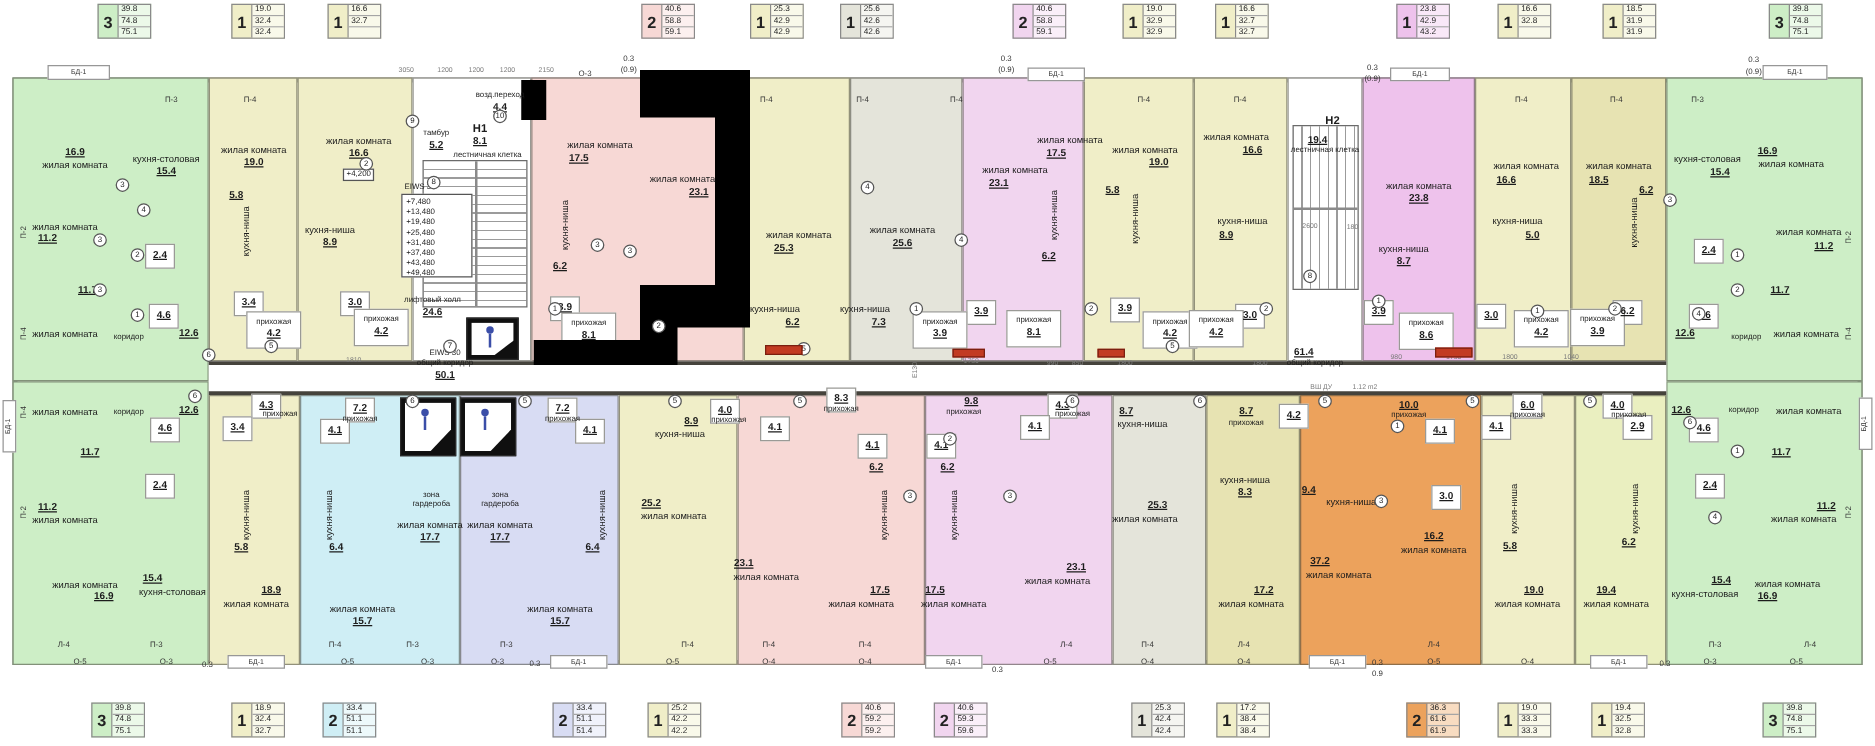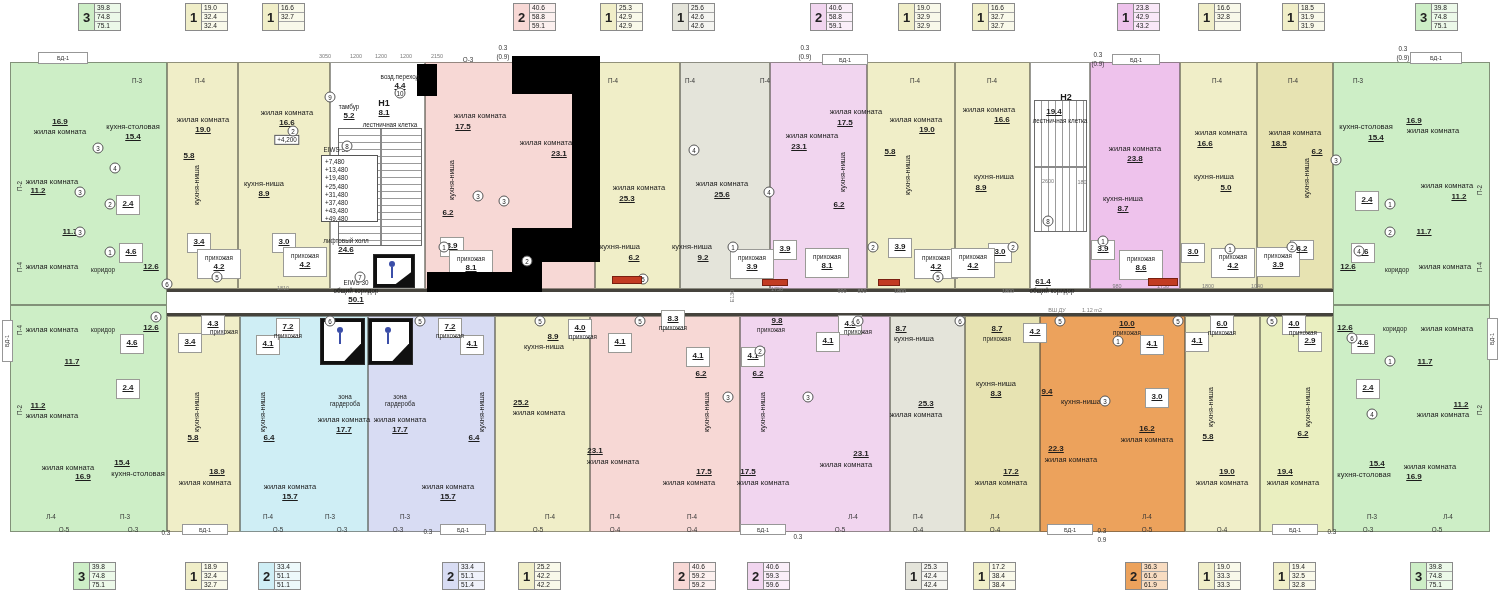--- a/index.html
+++ b/index.html
@@ -310,21 +310,21 @@
       <div class="wb" style="position: absolute; left: 449px; top: 250px; width: 44px; height: 30px;"></div>
       <div class="lbl lt" style="position: absolute; left: 471px; top: 259px;">прихожая</div>
       <div class="lbl lu" style="position: absolute; left: 471px; top: 268px;">8.1</div>
       <div class="lbl ln" style="position: absolute; left: 639px; top: 188px;">жилая комната</div>
       <div class="lbl lu" style="position: absolute; left: 627px; top: 199px;">25.3</div>
       <div class="lbl ln" style="position: absolute; left: 620px; top: 247px;">кухня-ниша</div>
       <div class="lbl lu" style="position: absolute; left: 634px; top: 258px;">6.2</div>
       <div class="lbl ln" style="position: absolute; left: 722px; top: 184px;">жилая комната</div>
       <div class="lbl lu" style="position: absolute; left: 722px; top: 195px;">25.6</div>
       <div class="lbl ln" style="position: absolute; left: 692px; top: 247px;">кухня-ниша</div>
-      <div class="lbl lu" style="position: absolute; left: 703px; top: 258px;">9.2</div>
+      <div class="lbl lu" style="position: absolute; left: 703px; top: 258px;">7.3</div>
       <div class="lbl ld lv" style="position: absolute; left: 733px; top: 296px;">E130</div>
       <div class="lbl ln" style="position: absolute; left: 812px; top: 136px;">жилая комната</div>
       <div class="lbl lu" style="position: absolute; left: 799px; top: 147px;">23.1</div>
       <div class="wb" style="position: absolute; left: 773px; top: 240px; width: 24px; height: 20px;"></div>
       <div class="lbl lu" style="position: absolute; left: 785px; top: 249px;">3.9</div>
       <div class="wb" style="position: absolute; left: 730px; top: 249px; width: 44px; height: 30px;"></div>
       <div class="lbl lt" style="position: absolute; left: 752px; top: 258px;">прихожая</div>
       <div class="lbl lu" style="position: absolute; left: 752px; top: 267px;">3.9</div>
       <div class="lbl ln" style="position: absolute; left: 856px; top: 112px;">жилая комната</div>
       <div class="lbl lu" style="position: absolute; left: 845px; top: 123px;">17.5</div>
@@ -502,21 +502,21 @@
       <div class="lbl lu" style="position: absolute; left: 1011px; top: 472px;">17.2</div>
       <div class="lbl ln" style="position: absolute; left: 1001px; top: 483px;">жилая комната</div>
       <div class="lbl lu" style="position: absolute; left: 1127px; top: 324px;">10.0</div>
       <div class="lbl lt" style="position: absolute; left: 1127px; top: 333px;">прихожая</div>
       <div class="wb" style="position: absolute; left: 1140px; top: 335px; width: 24px; height: 20px;"></div>
       <div class="lbl lu" style="position: absolute; left: 1152px; top: 344px;">4.1</div>
       <div class="wb" style="position: absolute; left: 1145px; top: 388px; width: 24px; height: 20px;"></div>
       <div class="lbl lu" style="position: absolute; left: 1157px; top: 397px;">3.0</div>
       <div class="lbl lu" style="position: absolute; left: 1047px; top: 392px;">9.4</div>
       <div class="lbl ln" style="position: absolute; left: 1081px; top: 402px;">кухня-ниша</div>
-      <div class="lbl lu" style="position: absolute; left: 1056px; top: 449px;">22.3</div>
+      <div class="lbl lu" style="position: absolute; left: 1056px; top: 449px;">37.2</div>
       <div class="lbl ln" style="position: absolute; left: 1071px; top: 460px;">жилая комната</div>
       <div class="lbl lu" style="position: absolute; left: 1147px; top: 429px;">16.2</div>
       <div class="lbl ln" style="position: absolute; left: 1147px; top: 440px;">жилая комната</div>
       <div class="wb" style="position: absolute; left: 1210px; top: 315px; width: 24px; height: 20px;"></div>
       <div class="lbl lu" style="position: absolute; left: 1222px; top: 324px;">6.0</div>
       <div class="lbl lt" style="position: absolute; left: 1222px; top: 333px;">прихожая</div>
       <div class="wb" style="position: absolute; left: 1185px; top: 332px; width: 24px; height: 20px;"></div>
       <div class="lbl lu" style="position: absolute; left: 1197px; top: 341px;">4.1</div>
       <div class="lbl ln lv" style="position: absolute; left: 1211px; top: 407px;">кухня-ниша</div>
       <div class="lbl lu" style="position: absolute; left: 1208px; top: 437px;">5.8</div>

